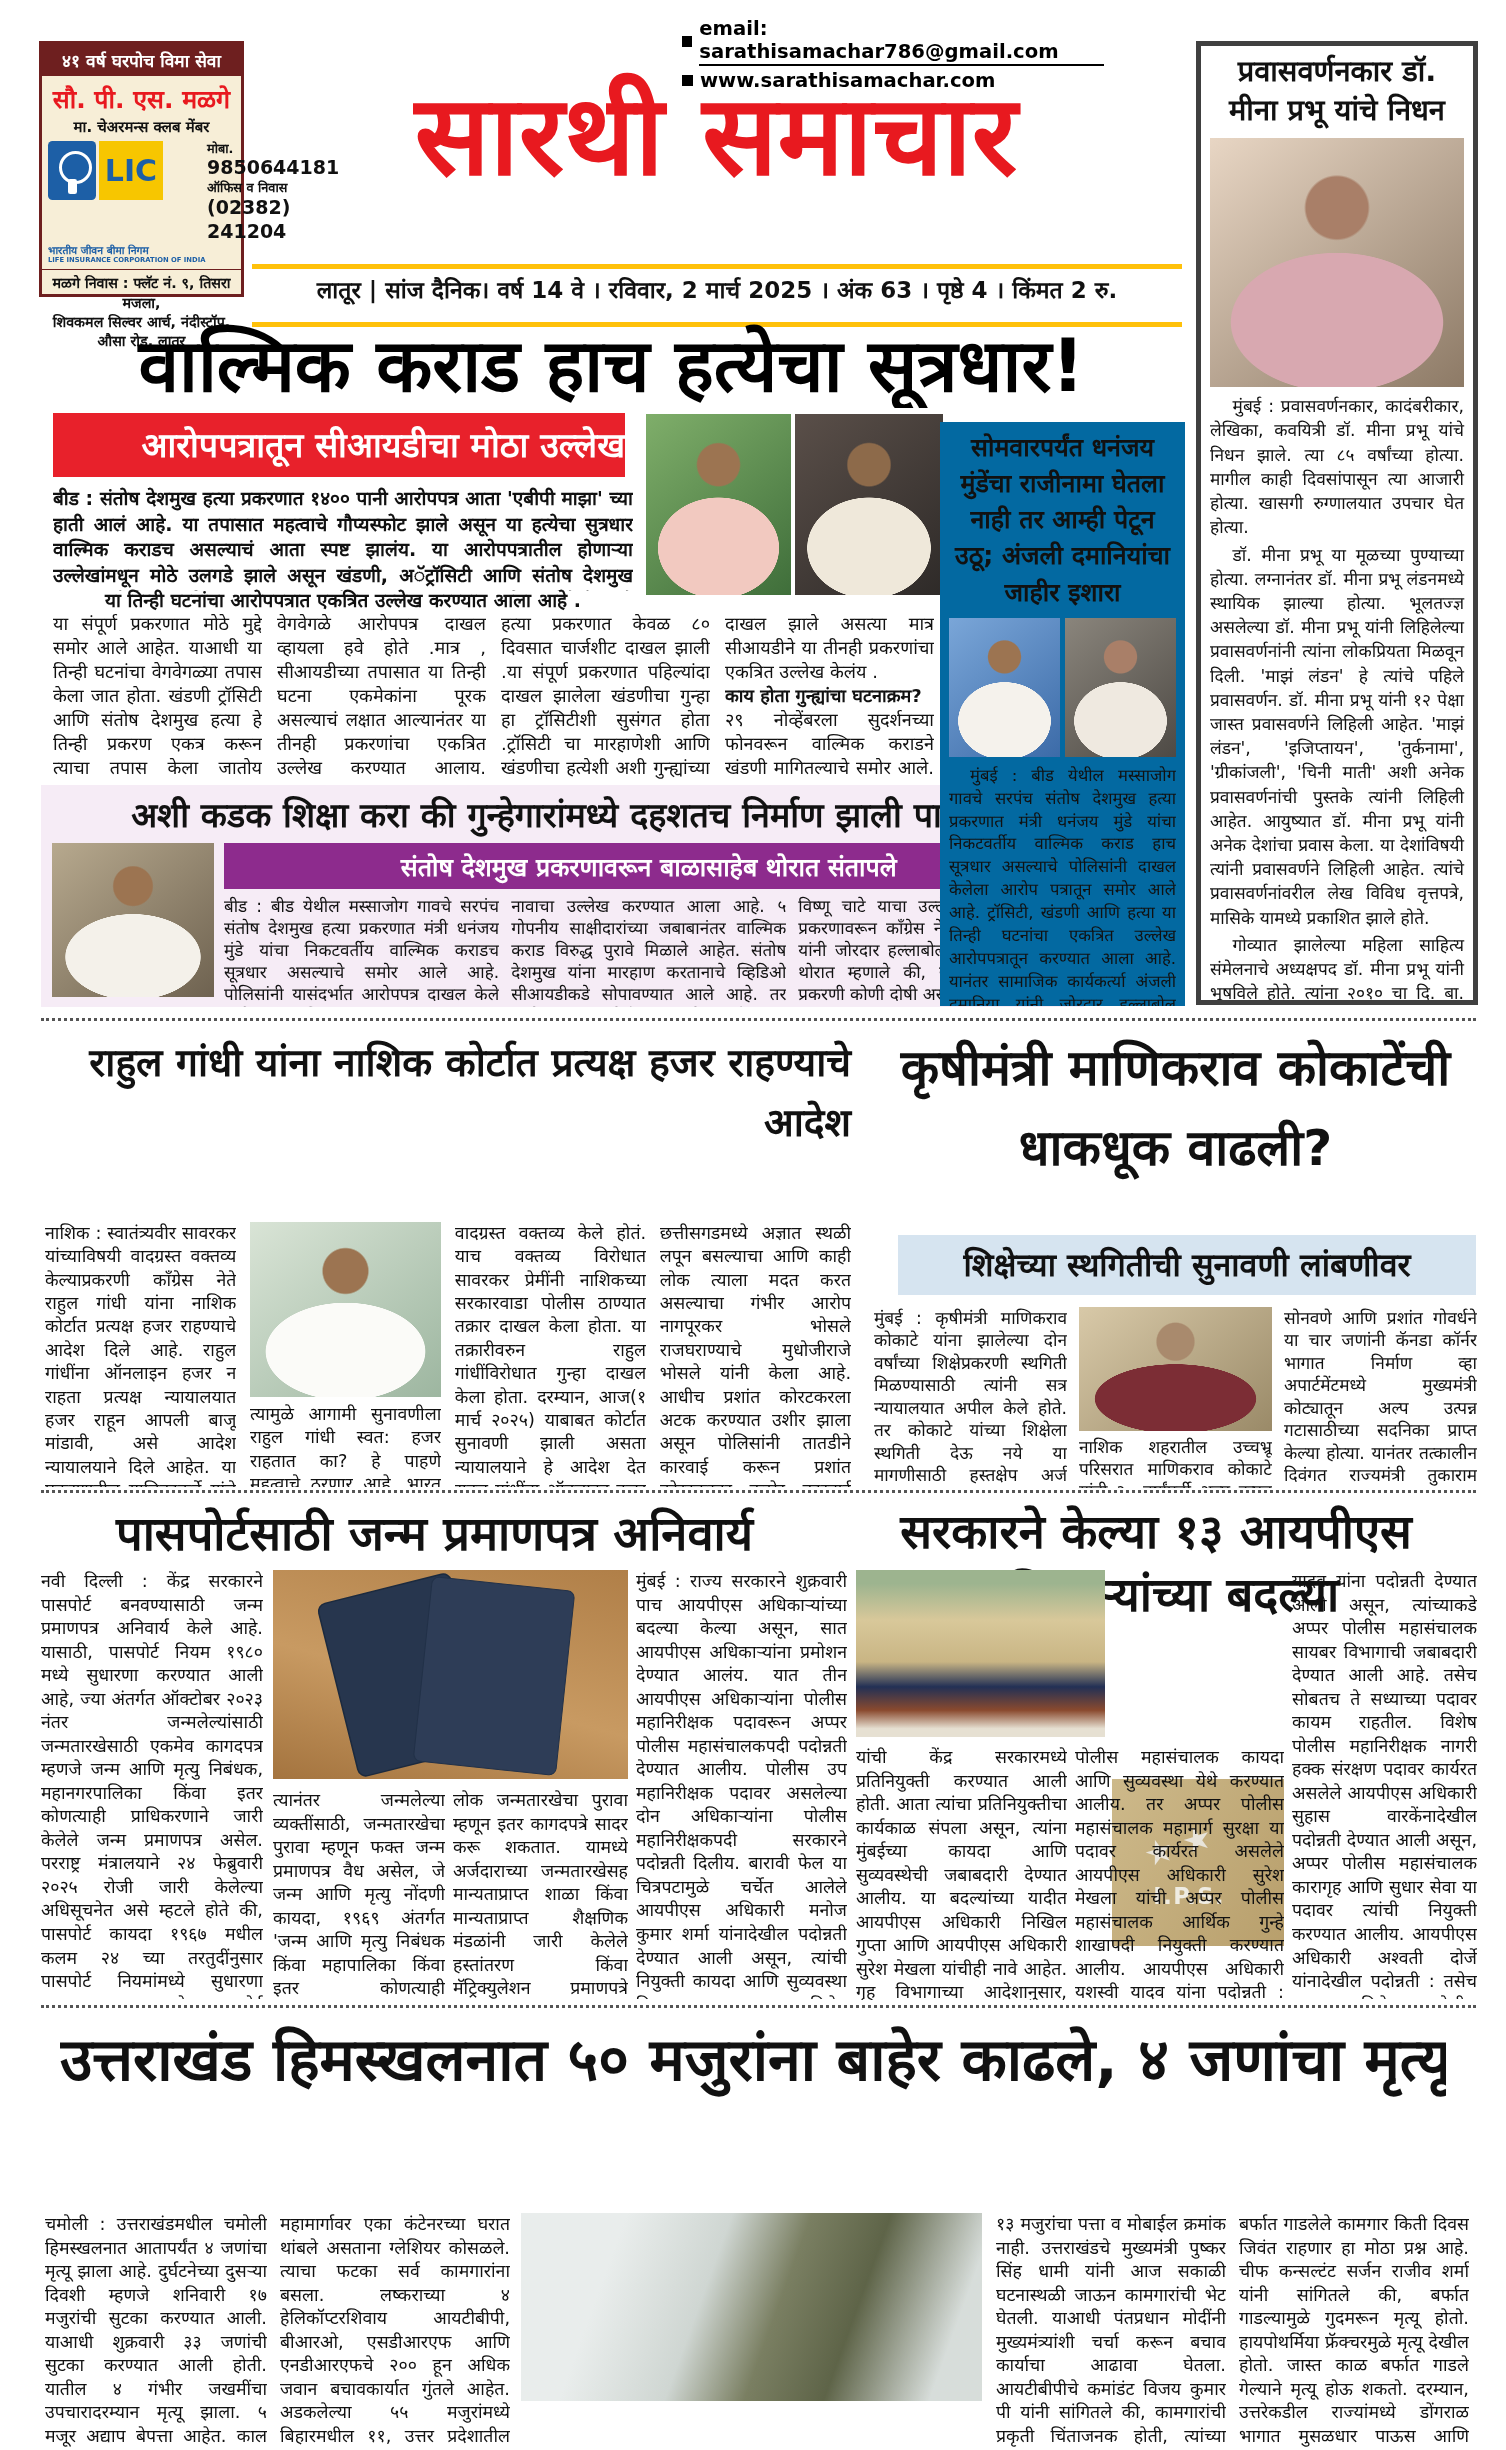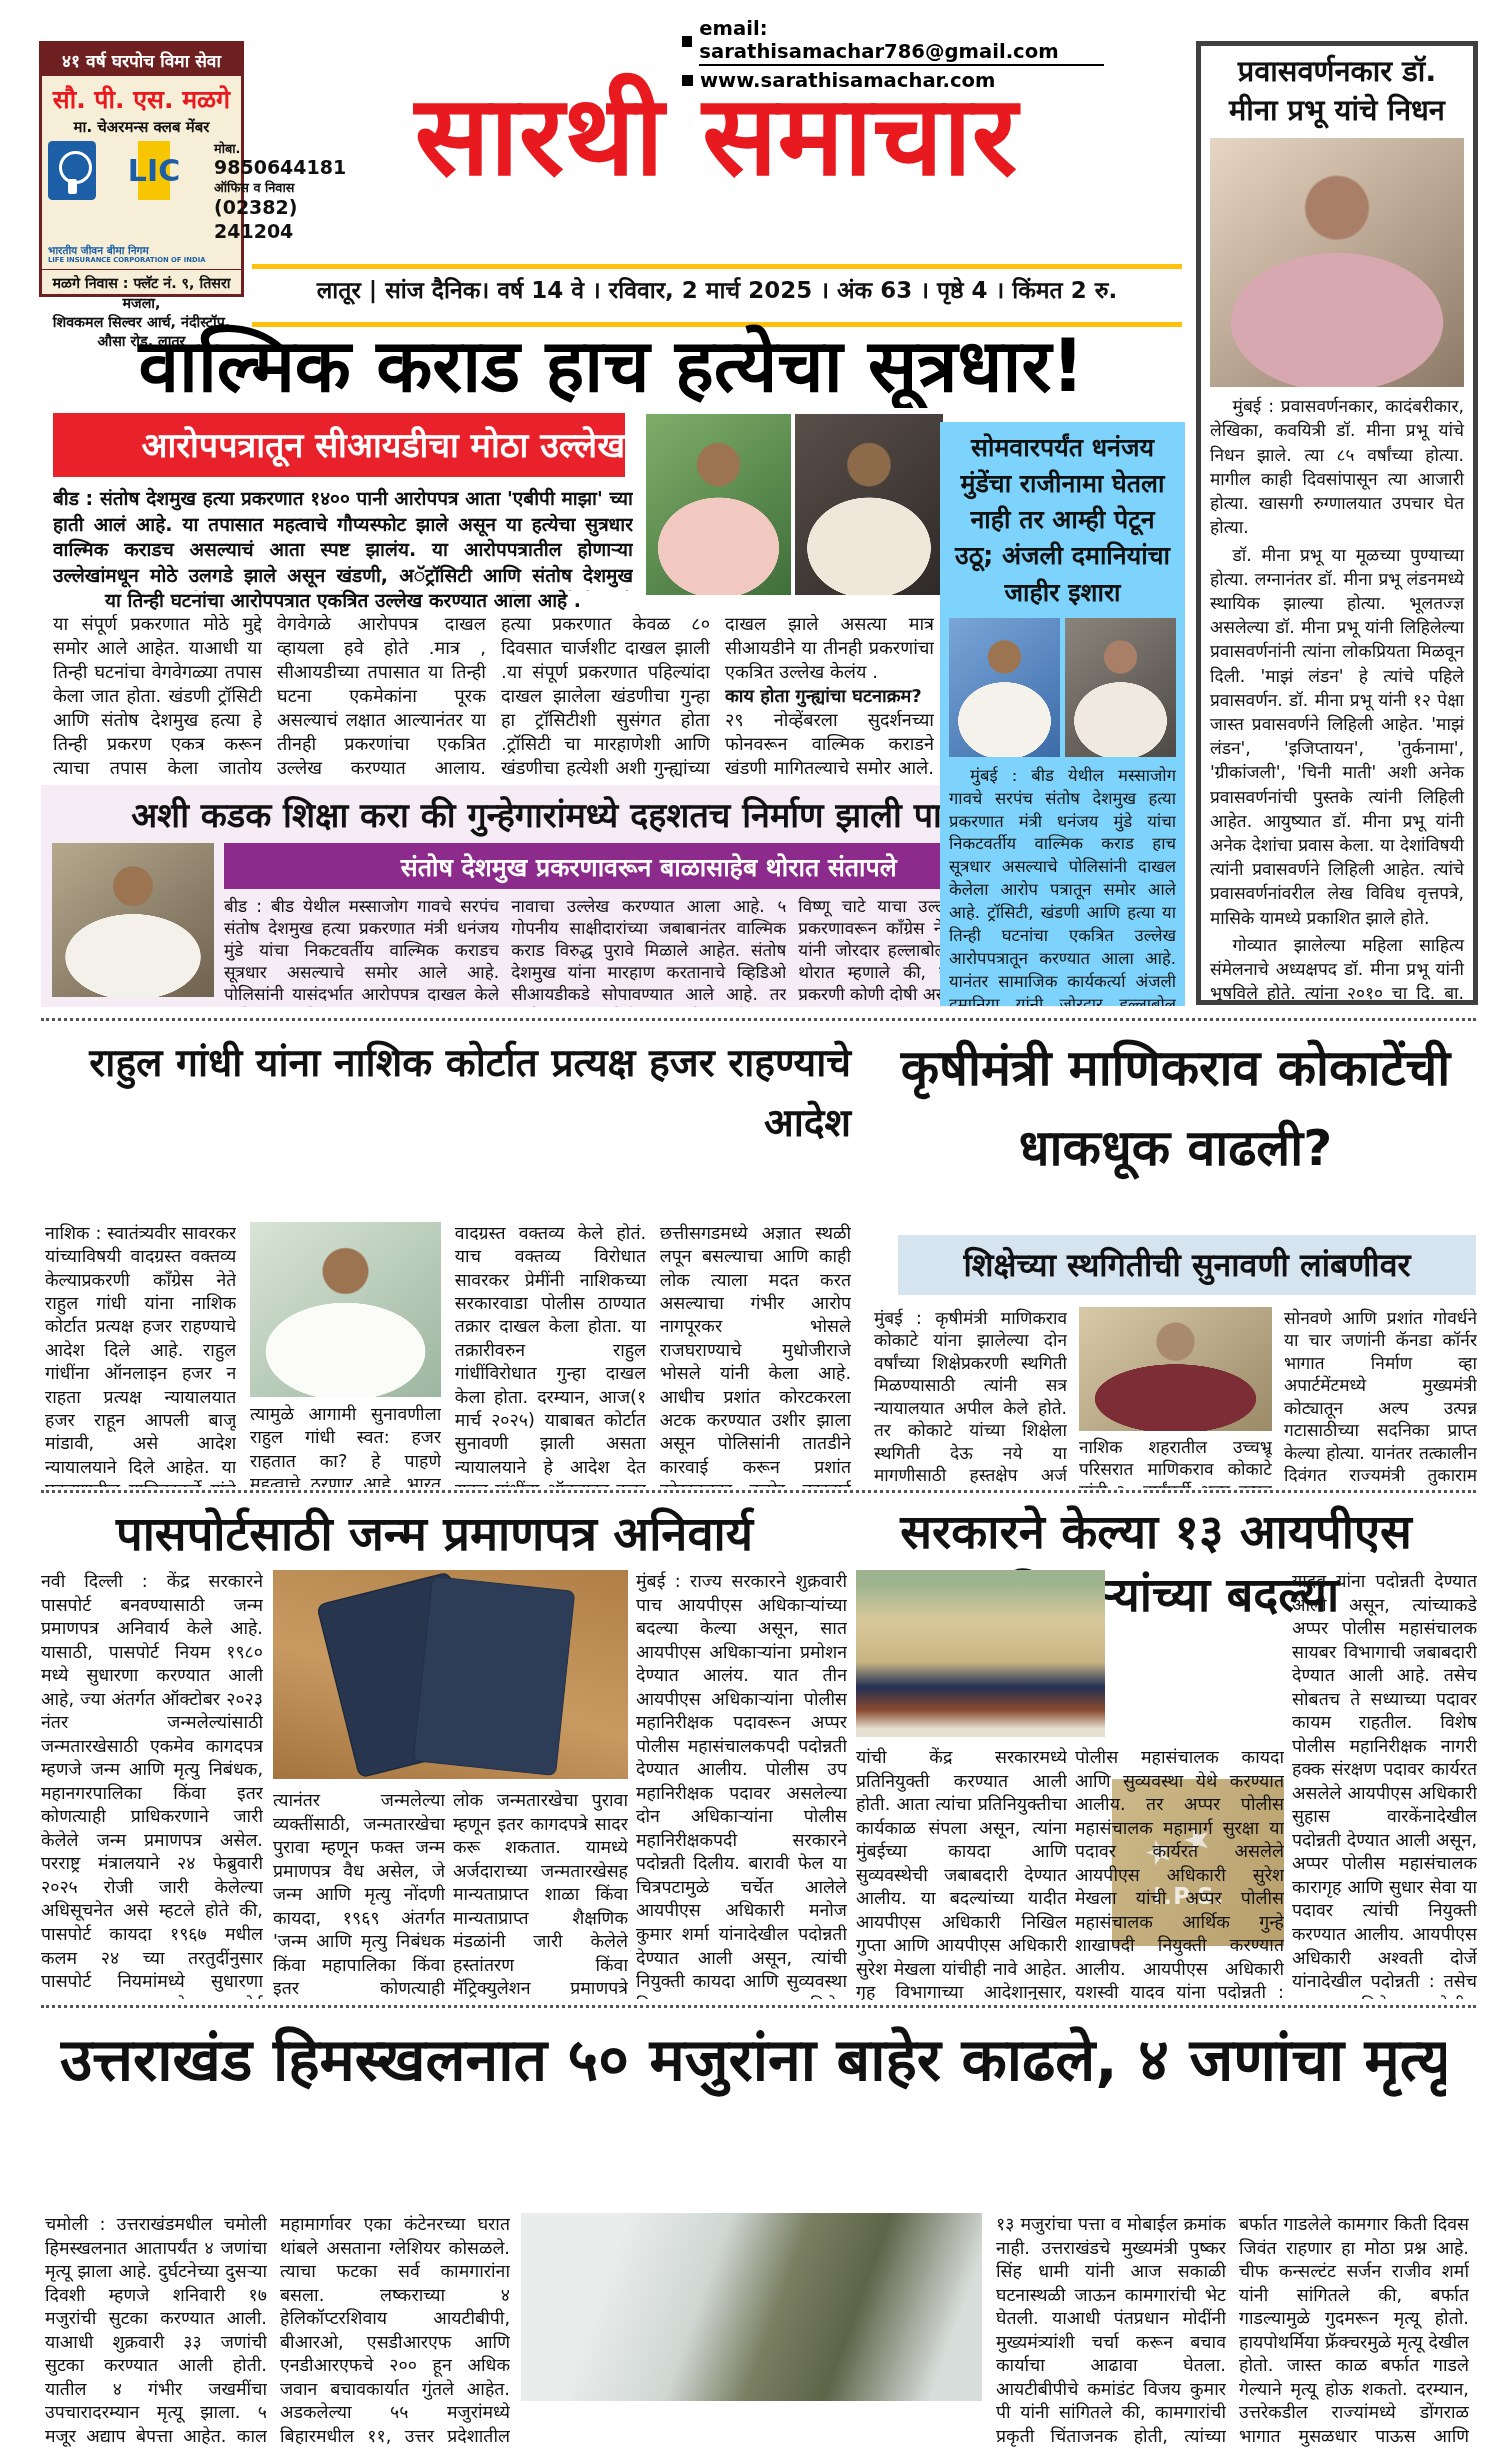--- a/index.html
+++ b/index.html
@@ -10,21 +10,21 @@
 
   
   .lic-ad{left:39px;top:41px;width:205px;height:256px;border:3px solid #6e1f1f;background:#f7eed7;box-sizing:border-box;}
   .lic-top{background:#6e1f1f;color:#fff;font-size:17.3px;font-weight:bold;text-align:center;padding:4.5px 1.5px;}
   .lic-name{color:#e8191f;font-size:25px;font-weight:bold;text-align:center;margin-top:4.5px;}
   .lic-member{font-size:15px;font-weight:bold;text-align:center;margin-top:1.5px;}
   .lic-row{display:flex;justify-content:space-between;padding:4.5px 6px 0 6px;align-items:flex-start;}
   .lic-logo-blue{width:48px;height:59px;background:#1d5fa6;border-radius:4.5px;position:relative;}
   .lic-logo-blue::before{content:"";position:absolute;left:10.5px;top:10.5px;width:27px;height:27px;border:3.8px solid #fff;border-radius:50%;}
   .lic-logo-blue::after{content:"";position:absolute;left:19.6px;top:38px;width:9px;height:15px;background:#fff;border-radius:2.3px;}
-  .lic-logo-yellow{width:32px;height:59px;background:#f7c600;color:#1d5fa6;font-size:30px;font-weight:800;display:flex;align-items:center;justify-content:center;margin-left:39px;}
+  .lic-logo-yellow{width:64px;height:59px;background:#f7c600;color:#1d5fa6;font-size:30px;font-weight:800;display:flex;align-items:center;justify-content:center;}
   .lic-phone{font-weight:bold;line-height:1.25;margin-left:44px;}
   .lic-phone .sm{font-size:12.8px;}
   .lic-phone .lg{font-size:19px;}
   .lic-blue-lines{color:#1d5fa6;text-align:left;padding:1.5px 6px 0 6px;line-height:1.1;}
   .lic-blue-lines .l1{font-size:10.5px;font-weight:bold;}
   .lic-blue-lines .l2{font-size:6.8px;font-weight:bold;}
   .lic-addr{font-size:14.3px;font-weight:bold;text-align:center;margin-top:4.5px;line-height:1.35;border-top:1.5px solid #6e1f1f;padding-top:4.5px;}
 
   .contact{left:682px;top:16.6px;width:422px;font-size:19.6px;font-weight:bold;color:#000;}
   .contact .row{display:flex;align-items:center;gap:7.5px;}
@@ -75,21 +75,21 @@
 
   .thorat{left:41px;top:785px;width:1043px;height:222px;background:#f6ecf6;box-sizing:border-box;padding:6px 10.5px;}
   .thorat-head{font-size:34px;font-weight:800;text-align:center;white-space:nowrap;overflow:hidden;}
   .thorat-row{display:flex;gap:10.5px;margin-top:6px;}
   .thorat-photo{width:162px;height:154px;flex:none;}
   .thorat-right{flex:1;}
   .thorat-bar{background:#8d2b8d;color:#fff;font-size:25px;font-weight:800;text-align:center;padding:6px 0;white-space:nowrap;overflow:hidden;}
   .thorat-cols{display:flex;gap:12px;margin-top:6px;height:113px;overflow:hidden;}
   .thorat-cols .c{flex:1;font-size:17px;line-height:1.3;text-align:justify;overflow:hidden;}
 
-  .damania{left:940px;top:422px;width:245px;height:584px;background:#7dd3fc;box-sizing:border-box;padding:7.5px 9px;}
+  .damania{left:940px;top:422px;width:245px;height:584px;background:#0369a1;box-sizing:border-box;padding:7.5px 9px;}
   .damania-head{font-size:25px;font-weight:800;text-align:center;line-height:1.45;}
   .damania-photos{display:flex;gap:4.5px;margin:7.5px 0;}
   .damania-photos .photo{width:50%;height:139px;}
   .damania p{font-size:16.6px;line-height:1.38;text-align:justify;margin:0;text-indent:21px;overflow:hidden;}
 
   .dotrule{border-top:3px dotted #555;height:0;}
 
   .rahul-head{left:75px;top:1033px;width:776px;font-size:39px;font-weight:800;text-align:right;line-height:1.55;}
   .rahul-cols{left:45px;top:1222px;width:806px;height:265px;display:flex;gap:13.6px;overflow:hidden;}
   .rahul-cols .c{flex:1;font-size:17.7px;line-height:1.32;text-align:justify;overflow:hidden;}

